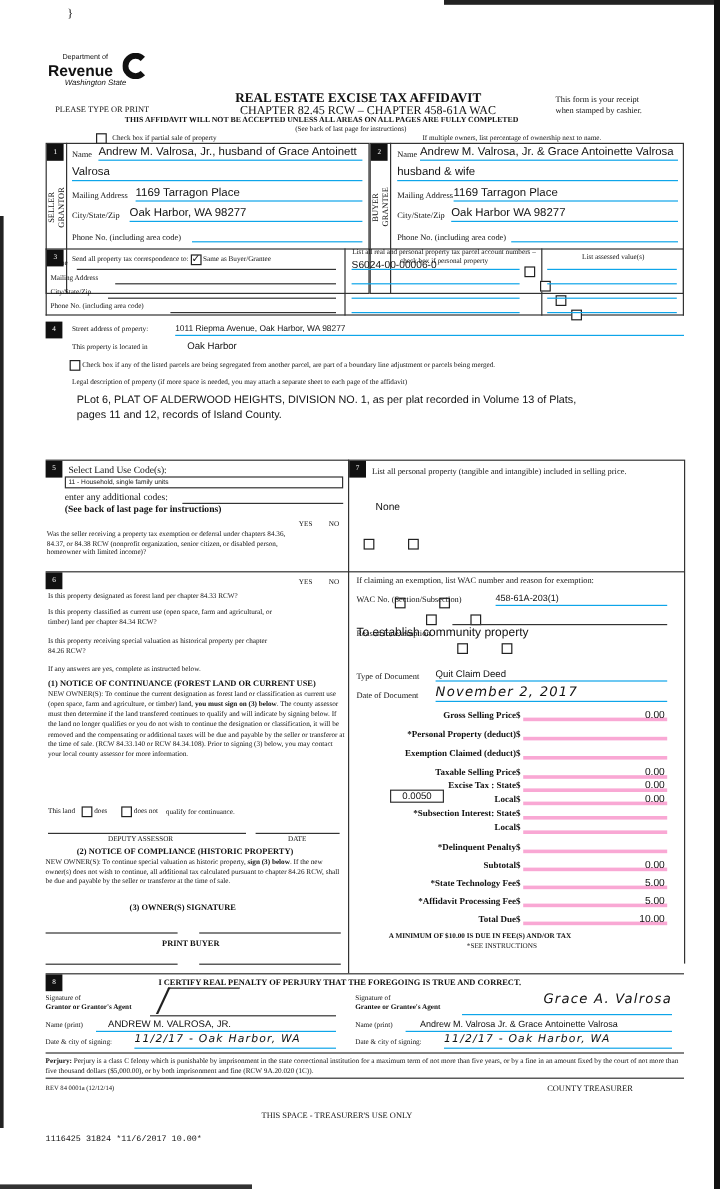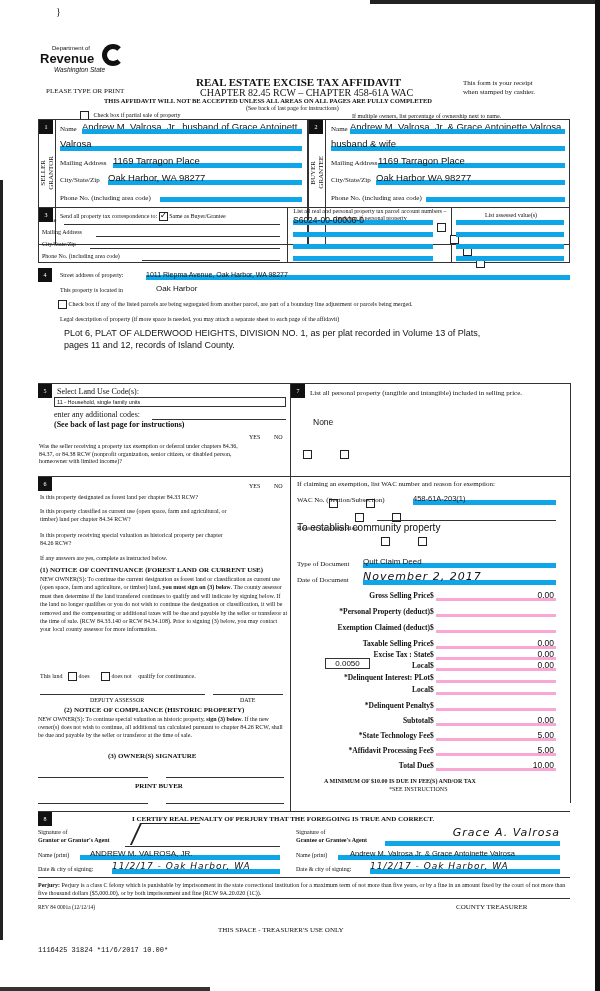--- a/index.html
+++ b/index.html
@@ -7,21 +7,21 @@
   body { font-family: "Liberation Serif", serif; color: #111; position: relative; }
   .abs { position: absolute; }
   .sans { font-family: "Liberation Sans", sans-serif; }
   .mono { font-family: "Liberation Mono", monospace; }
   .t6 { font-size: 6px; }
   .t7 { font-size: 7px; }
   .t8 { font-size: 8px; }
   .t9 { font-size: 10px; }
   .t10 { font-size: 10px; }
   .bold { font-weight: bold; }
-  .ul { border-bottom: 5px solid #0ea5e9; }
+  .ul { border-bottom: 1px solid #0ea5e9; }
   .fill { font-family: "Liberation Sans", sans-serif; color: #111; }
   .badge { position: absolute; background: #111; color: #fff; font-size: 6px; width: 14px; height: 14px; text-align: center; line-height: 14px; }
   .cb { display: inline-block; width: 9px; height: 9px; border: 1px solid #222; vertical-align: middle; background: #fff; position: relative; }
   .cb.checked::after { content: "✓"; position: absolute; left: 0; top: -3px; font-size: 9px; color: #111; }
   .hline { position: absolute; height: 1px; background: #333; }
   .vline { position: absolute; width: 1px; background: #333; }
   .box { position: absolute; border: 1px solid #333; }
   .center { text-align: center; }
   .hand { font-family: "DejaVu Sans", sans-serif; font-style: italic; letter-spacing: 1px; }
   .vtext { writing-mode: vertical-rl; transform: rotate(180deg); font-size: 7px; text-align: center; line-height: 8px; }
@@ -251,21 +251,21 @@
       <span class="lbl">Excise Tax : State</span>
       <span class="dollar">$</span>
       <span class="val">0.00</span>
     </div>
     <div class="calc-row" style="top: 661px;">
       <span class="lbl">Local</span>
       <span class="dollar">$</span>
       <span class="val">0.00</span>
     </div>
     <div class="calc-row" style="top: 673px;">
-      <span class="lbl">*Delinquent Interest: PLot</span>
+      <span class="lbl">*Subsection Interest: State</span>
       <span class="dollar">$</span>
       <span class="val"></span>
     </div>
     <div class="calc-row" style="top: 685px;">
       <span class="lbl">Local</span>
       <span class="dollar">$</span>
       <span class="val"></span>
     </div>
     <div class="calc-row" style="top: 701px;">
       <span class="lbl">*Delinquent Penalty</span>

